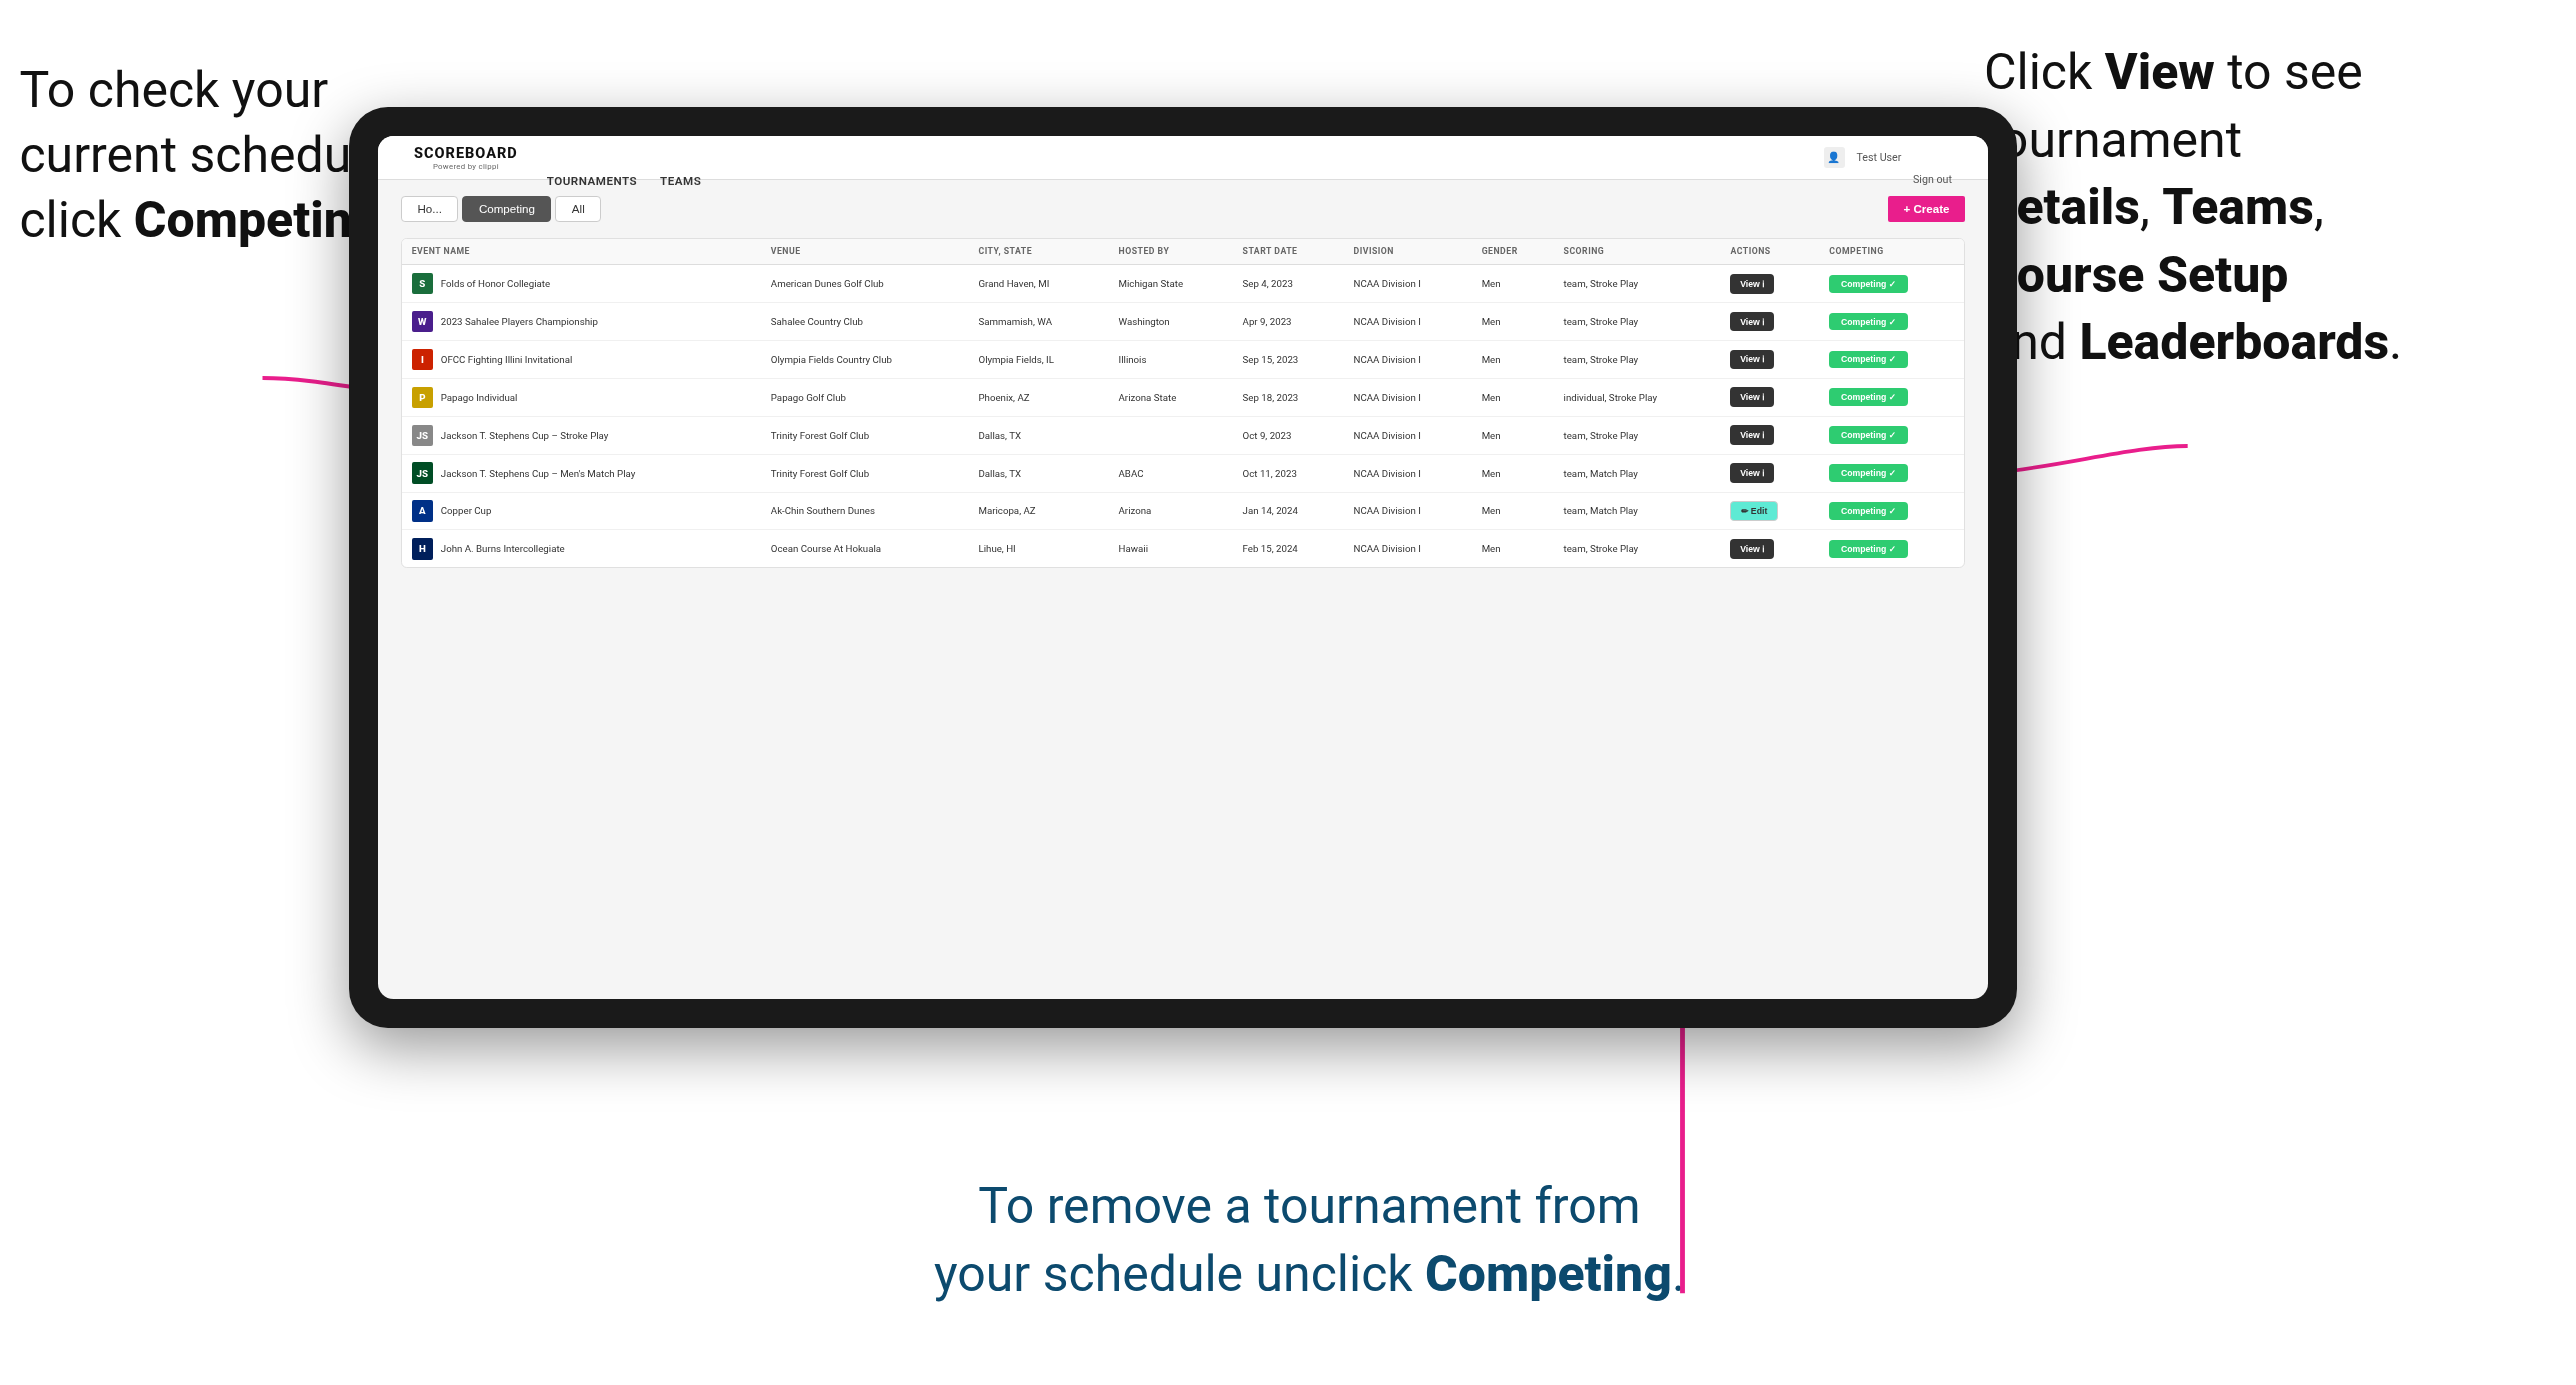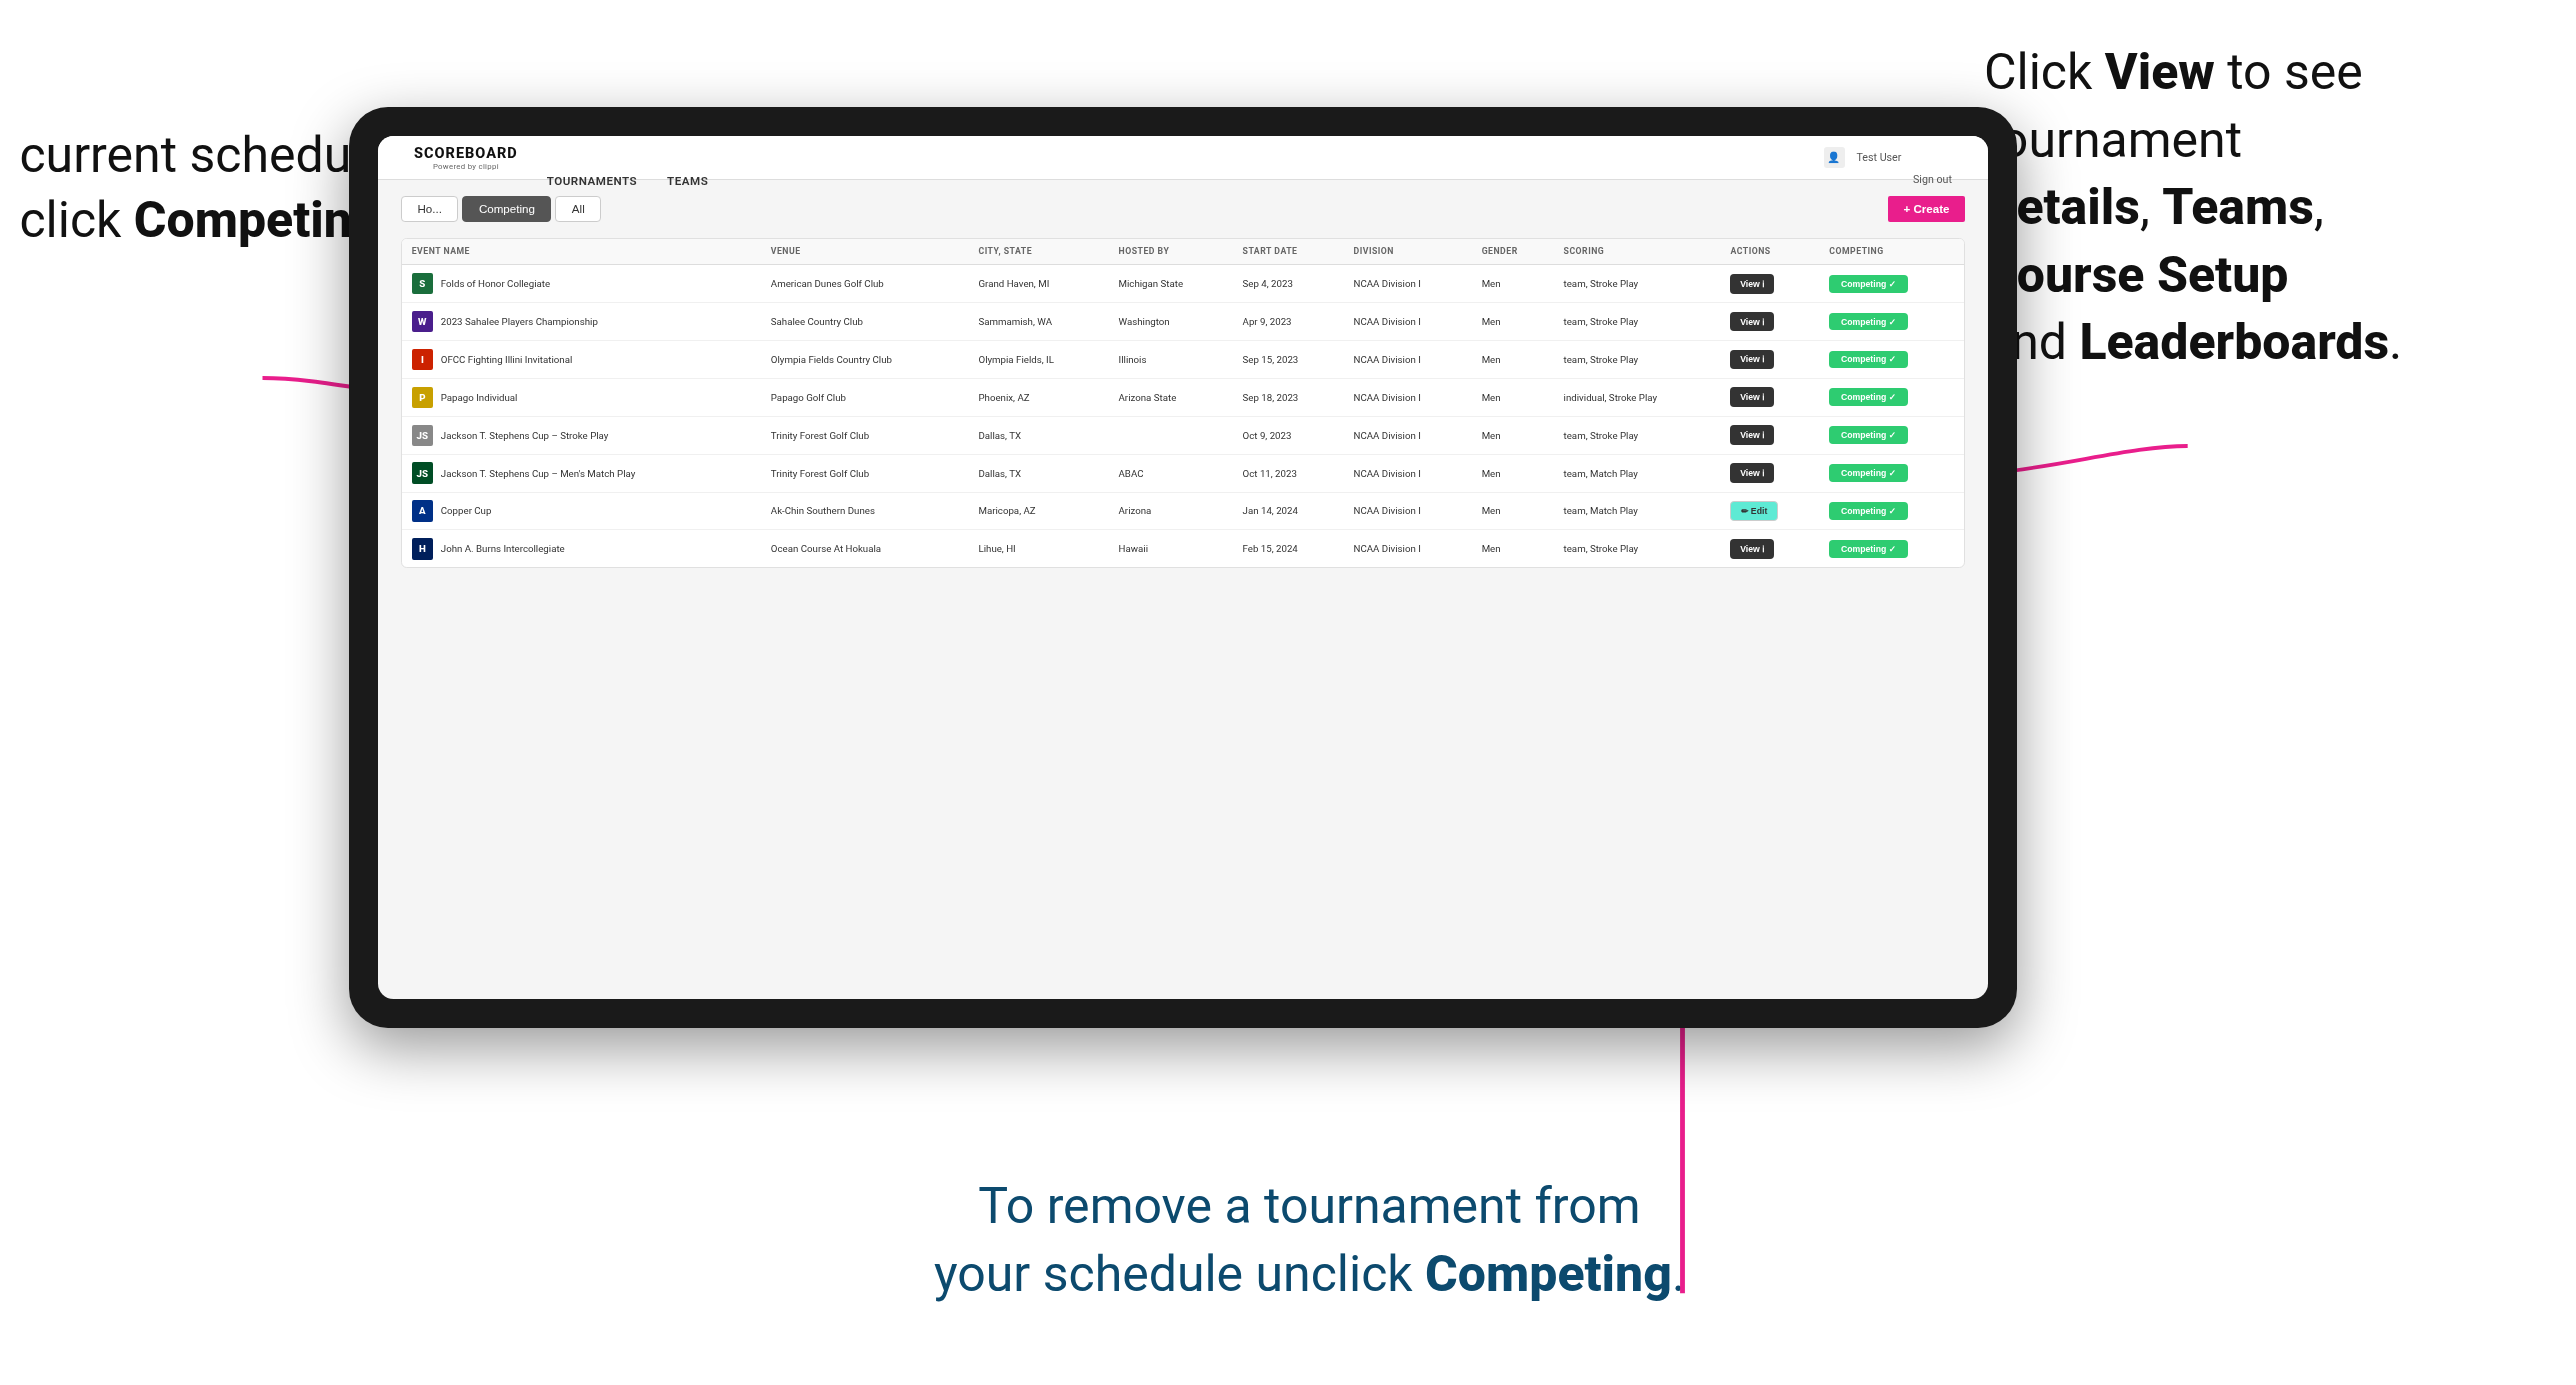--- a/index.html
+++ b/index.html
@@ -97,21 +97,21 @@
     }
 
     .logo-sub {
       font-size: 7.8px;
       color: #666;
       letter-spacing: 0.3px;
     }
 
     .nav-links {
       display: flex;
-      gap: 30px;
+      gap: 23px;
       flex: 1;
       margin-top: 46px;
     }
 
     .nav-link {
       font-size: 11.6px;
       font-weight: 600;
       color: #333;
       text-decoration: none;
       letter-spacing: 0.5px;
@@ -302,21 +302,21 @@
 
     
     .arrow-svg {
       position: absolute;
     }
   </style>
 </head>
 <body>
 
 <div class="annotation-top-left">
-  <br>
+  <span>To check your</span><br>
   <span>current schedule,</span><br>
   <span>click </span><strong>Competing</strong><span>.</span>
 </div>
 
 <div class="annotation-top-right">
   <span>Click </span><strong>View</strong><span> to see</span><br>
   <span>tournament</span><br>
   <strong>Details</strong><span>, </span> <strong>Teams</strong><span>,</span><br>
   <strong>Course Setup</strong><br>
   <span>and </span><strong>Leaderboards</strong><span>.</span>

